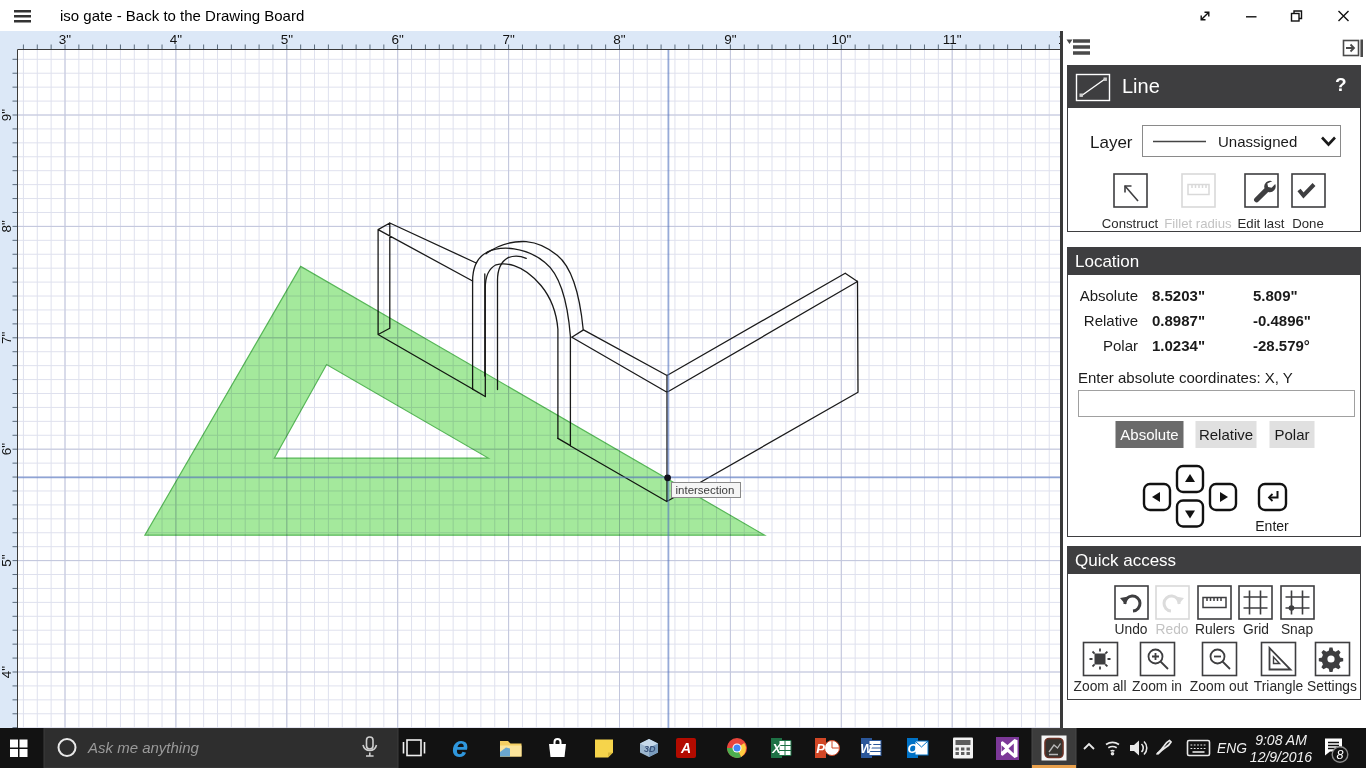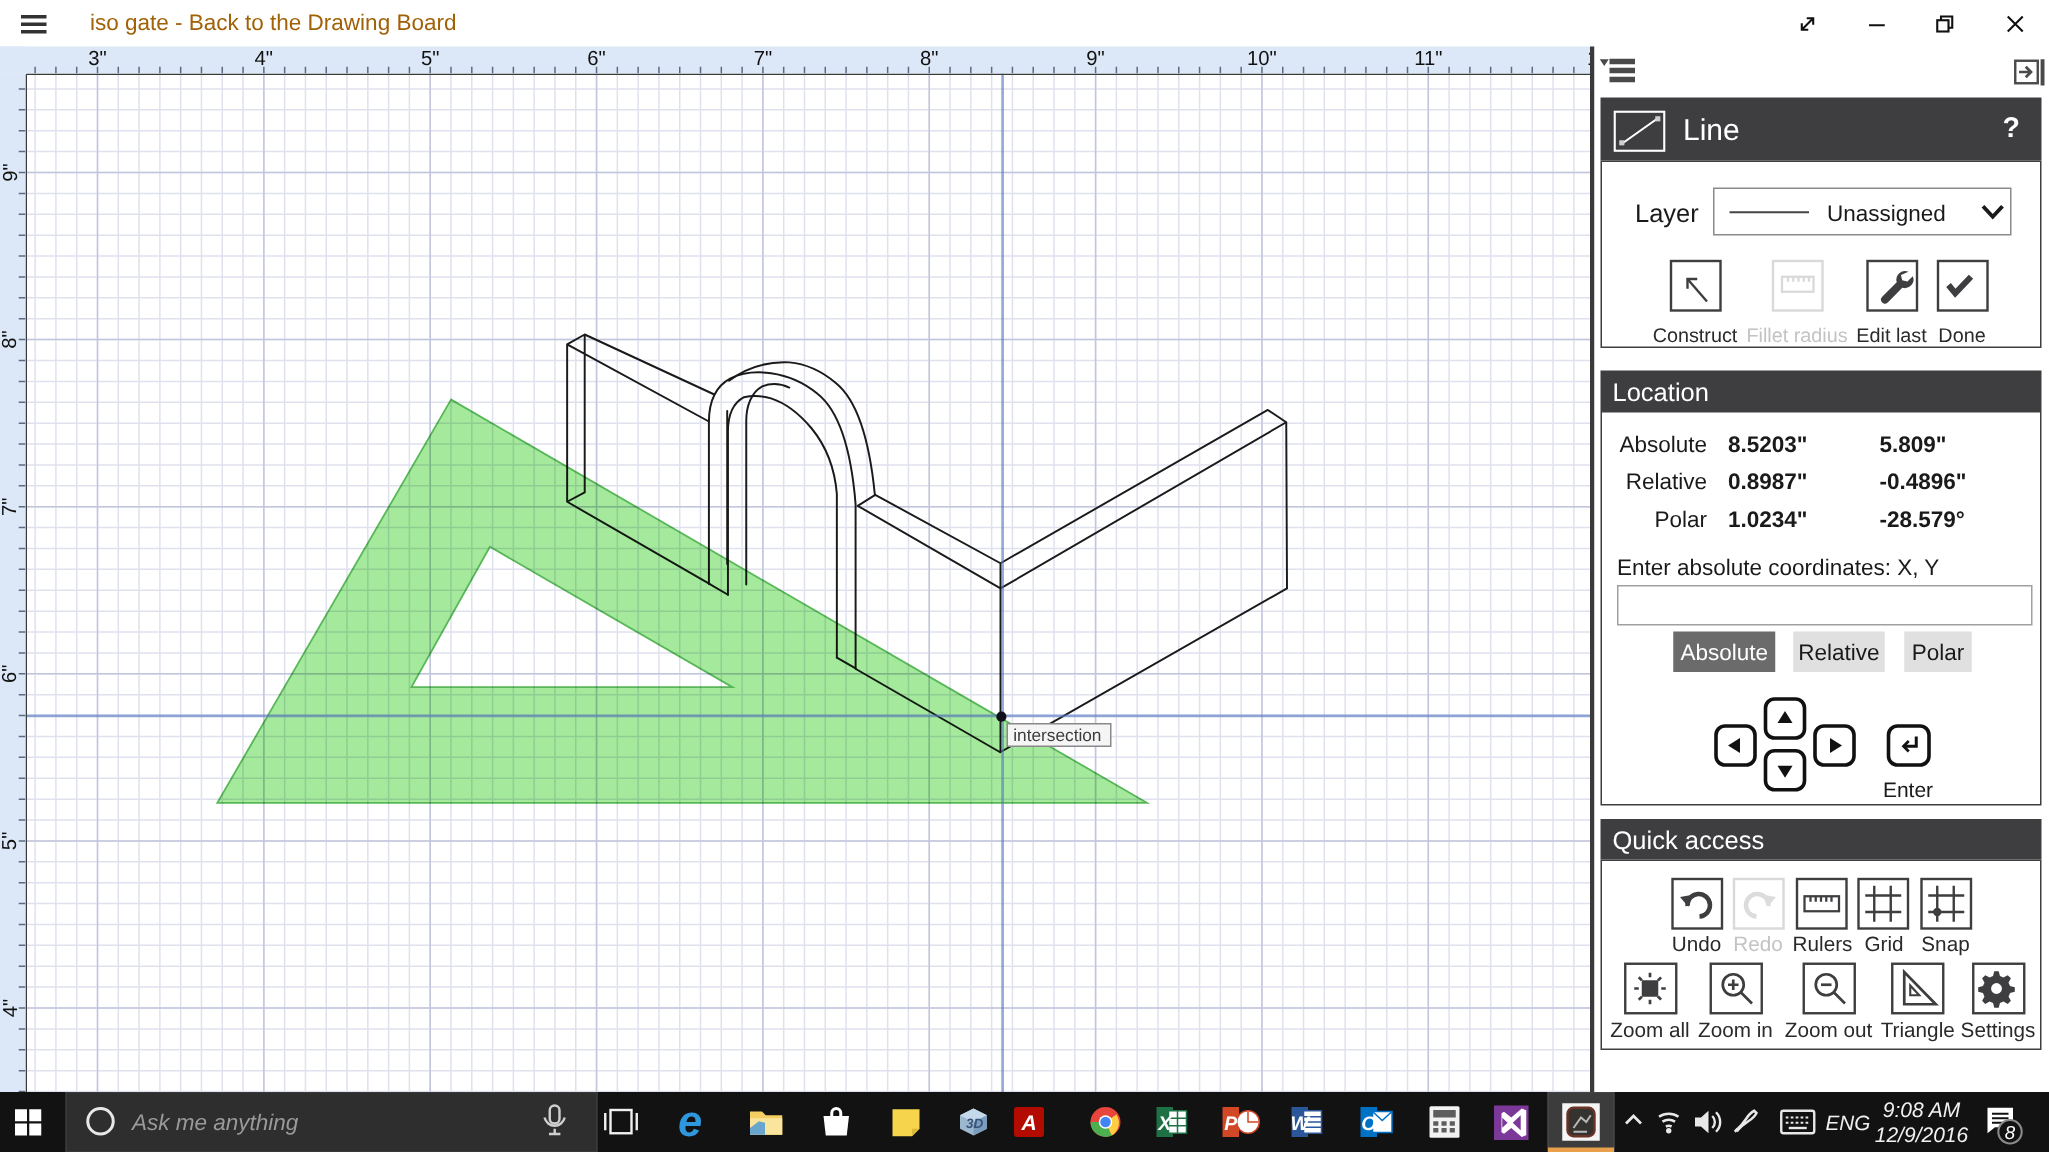--- a/index.html
+++ b/index.html
@@ -1,19 +1,19 @@
 <!DOCTYPE html>
 <html><head>
 <meta charset="utf-8">
 <style>
   html,body{margin:0;padding:0;width:1366px;height:768px;overflow:hidden;
     font-family:"Liberation Sans",sans-serif;background:#fff;}
   .abs{position:absolute;}
   #titlebar{left:0;top:0;width:1366px;height:31px;background:#fff;}
-  #titletext{left:60px;top:7px;font-size:15px;color:#a16207;}
+  #titletext{left:60px;top:7px;font-size:15px;color:#000000;}
   #rulertop{left:0;top:31px;width:1060px;height:18px;background:#dce8f7;}
   #rulerleft{left:0;top:49px;width:17px;height:679px;background:#dce8f7;}
   #panel{left:1063px;top:31px;width:303px;height:697px;background:#fff;}
   #pdivider{left:1060px;top:31px;width:3px;height:697px;background:#3a3a3a;}
   #taskbar{left:0;top:728px;width:1366px;height:40px;background:#121212;font-style:italic;}
 </style>
 </head>
 <body>
 
 <div class="abs" id="titlebar">

